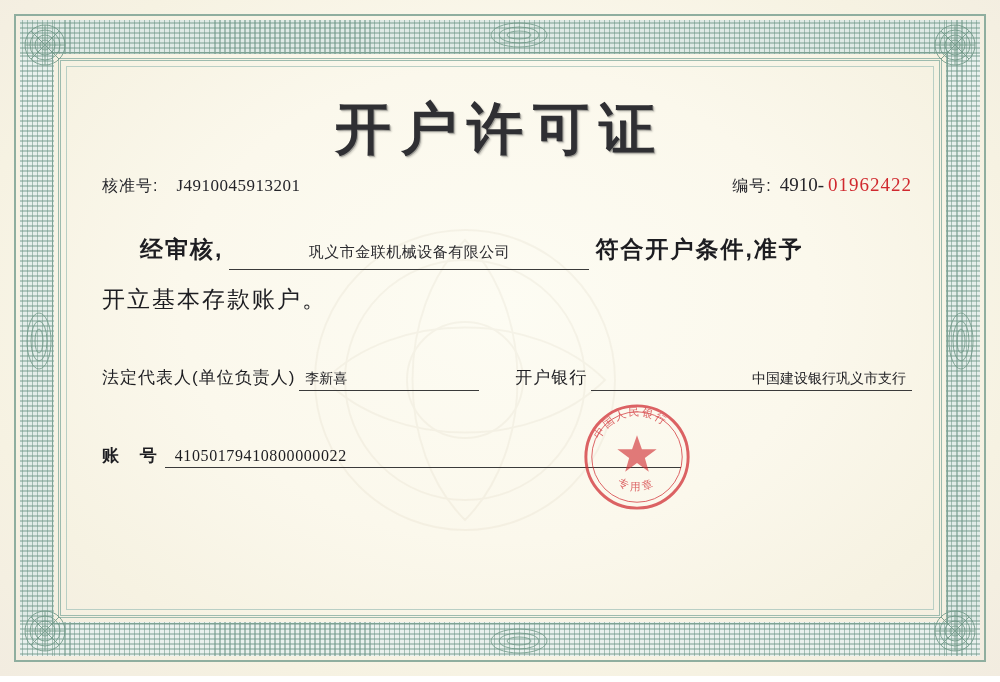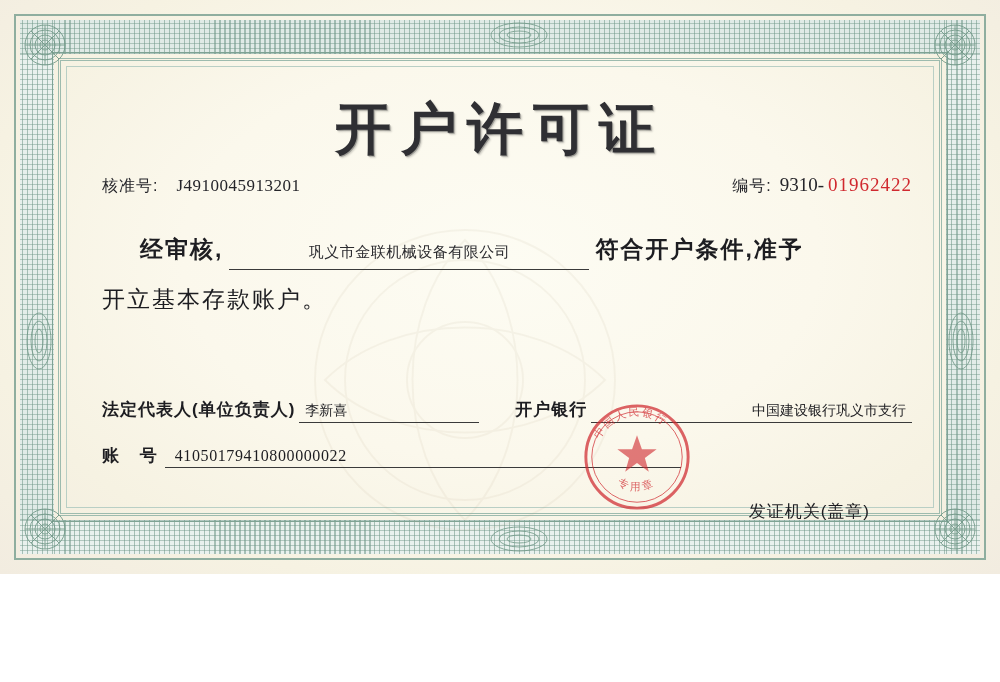--- a/index.html
+++ b/index.html
@@ -10,21 +10,21 @@
   body {
     width: 1000px;
     height: 682px;
     font-family: "Liberation Sans", sans-serif;
     overflow: hidden;
   }
 
   #certificate {
     position: relative;
     width: 1000px;
-    height: 574px;
+    height: 676px;
     background:
       radial-gradient(ellipse at 50% 45%, #fdfcf3 0%, #fbf8ec 45%, #f6f2e2 75%, #f2ece0 100%);
     box-sizing: border-box;
   }
 
   
   .frame-outer {
     position: absolute;
     left: 14px; top: 14px; right: 14px; bottom: 14px;
     border: 2px solid #8fae9f;
@@ -203,21 +203,21 @@
   .row-rep {
     position: absolute;
     top: 290px;
     left: 22px;
     right: 8px;
     display: flex;
     align-items: baseline;
     font-size: 17px;
     color: #1d1d21;
   }
-  .row-rep .lbl { font-weight: bold; letter-spacing: 1px; white-space: nowrap; margin-top: 32px; }
+  .row-rep .lbl { font-weight: normal; letter-spacing: 1px; white-space: nowrap; }
   .row-rep .slot {
     border-bottom: 1px solid #3a3a3a;
     padding: 0 6px 2px 6px;
     font-size: 14px;
     font-weight: normal;
   }
   .row-rep .slot.rep { flex: 0 0 168px; margin-left: 4px; }
   .row-rep .lbl.bank { margin-left: 36px; }
   .row-rep .slot.bank { flex: 1 1 auto; margin-left: 4px; text-align: right; padding-left: 10px; }
 
@@ -364,21 +364,21 @@
 
     <div class="title">开户许可证</div>
 
     <div class="row-approval">
       <div class="approval-left">
         <span class="lbl">核准号:</span>
         <span class="val">J4910045913201</span>
       </div>
       <div class="approval-right">
         <span class="lbl">编号:</span>
-        <span class="prefix">9310-</span>
+        <span class="prefix">4910-</span>
         <span class="serial">01962422</span>
       </div>
     </div>
 
     <div class="body-line-1">
       <span>经审核,</span>
       <span class="company-slot">
         <span class="company-name">巩义市金联机械设备有限公司</span>
       </span>
       <span>符合开户条件,准予</span>
@@ -392,21 +392,20 @@
       <span class="lbl bank">开户银行</span>
       <span class="slot bank">中国建设银行巩义市支行</span>
     </div>
 
     <div class="row-account">
       <span class="lbl">账  号</span>
       <span class="slot">41050179410800000022</span>
     </div>
 
     <div class="issuer">
-      <div class="issuer-label">发证机关(盖章)</div>
     </div>
 
   </div>
 
   <svg class="stamp" viewBox="0 0 120 120">
     <defs>
       <path id="stamp-arc-top" d="M 18,60 A 42,42 0 0 1 102,60"></path>
       <path id="stamp-arc-bottom" d="M 26,60 A 34,34 0 0 0 94,60"></path>
     </defs>
     <circle cx="60" cy="60" r="52" fill="none" stroke="#d0292f" stroke-width="3"></circle>

